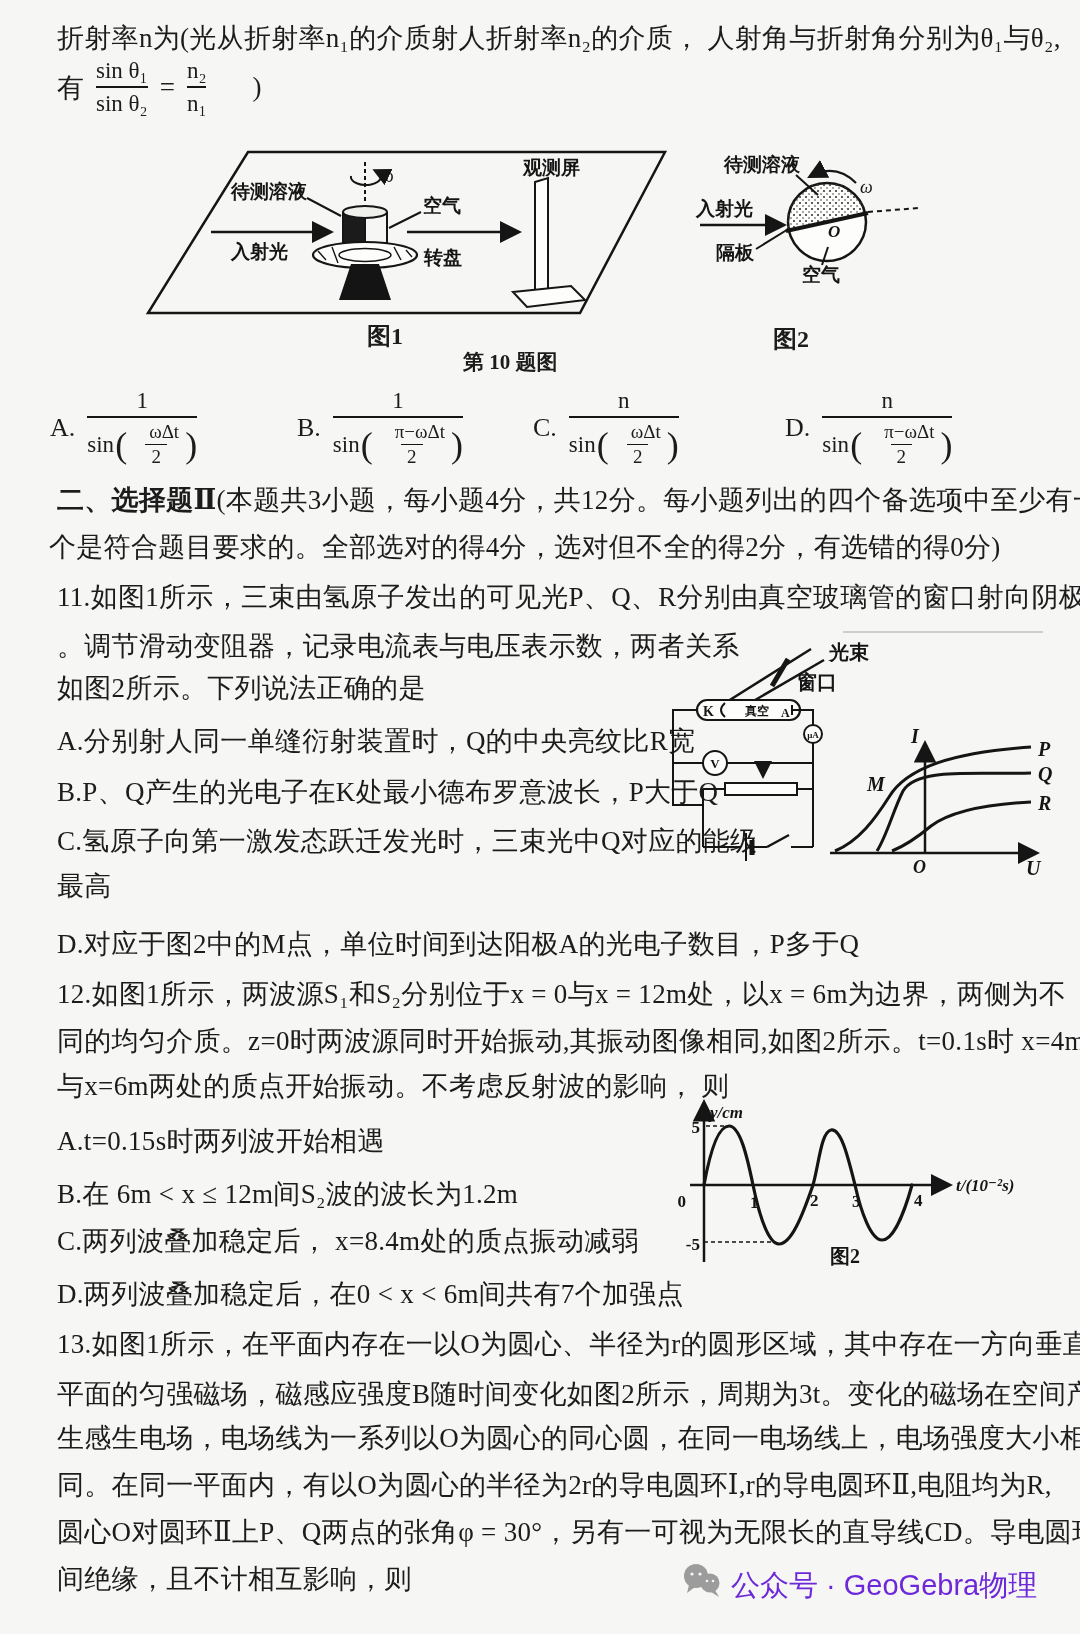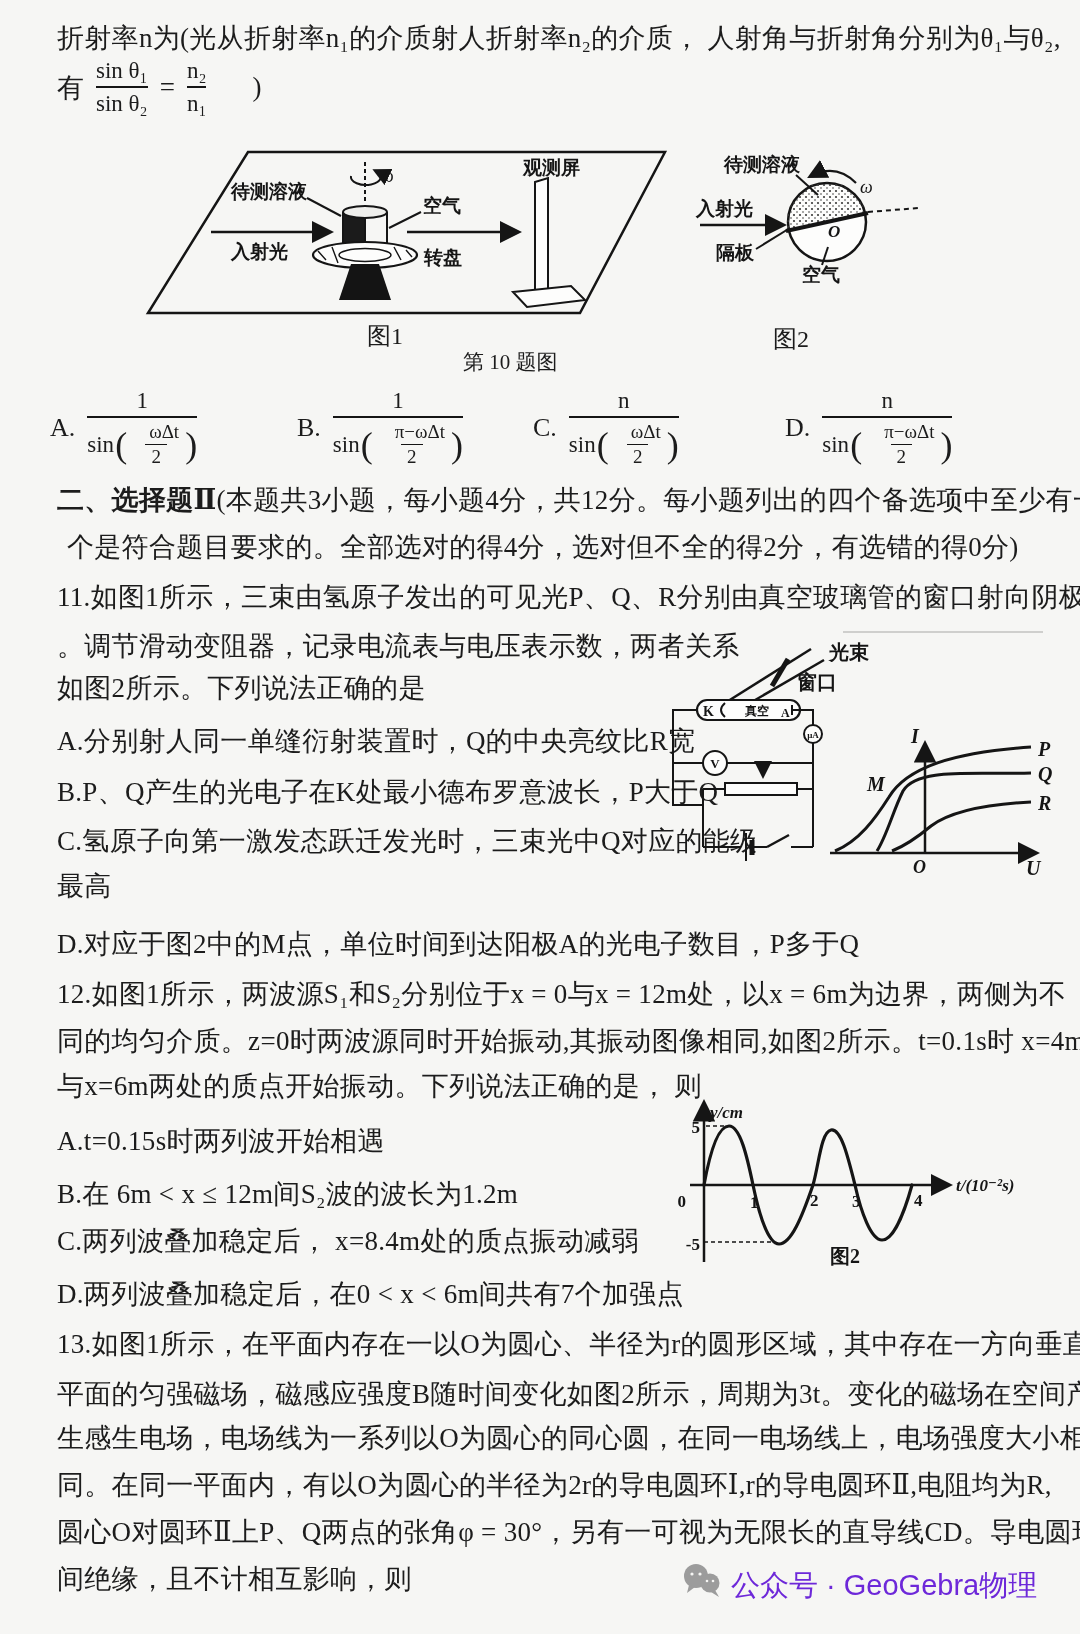--- a/index.html
+++ b/index.html
@@ -1,20 +1,20 @@
 <!DOCTYPE html>
 <html><head>
 <meta charset="utf-8">
 <style>
   html,body{margin:0;padding:0;background:#e9e9e7;}
   .page{position:relative;width:1080px;height:1634px;background:#f6f6f4;
         font-family:"Liberation Serif","DejaVu Serif",serif;color:#1c1c1c;overflow:hidden;}
   .tline{position:absolute;font-size:27px;white-space:nowrap;letter-spacing:0.3px;line-height:1.2;}
   .bold{font-weight:bold;}
-  .cap{position:absolute;font-weight:normal;white-space:nowrap;}
+  .cap{position:absolute;font-weight:bold;white-space:nowrap;}
   .formula-row{position:absolute;display:flex;align-items:center;font-size:27px;white-space:nowrap;}
   .frac{display:inline-flex;flex-direction:column;align-items:center;vertical-align:middle;margin:0 6px;font-size:23px;}
   .frac>.num{padding:0 6px 2px;}
   .frac>.den{border-top:2px solid #151515;padding-top:3px;display:flex;align-items:center;text-align:right;}
   .frac.small{font-size:19px;margin:0 1px;}
   .frac.small>.num{padding:0 5px 1px;margin-left:16px;}
   .frac.small>.den2{border-top:1.6px solid #151515;padding:1px 6px 0;}
   .opt{position:absolute;display:flex;align-items:center;font-size:23px;}
   .olabel{font-size:26px;margin-right:6px;}
   .paren{font-size:36px;font-weight:400;line-height:0.8;transform:translateY(1px);}
@@ -167,21 +167,21 @@
         <span class="frac small">
             <span class="num">π−ωΔt</span>
             <span class="den2">2</span>
           </span>
         <span class="paren">)</span>
       </span>
     </span>
   </div>
 
   <div class="tline" style="left:57px;top:484px"><span class="bold">二、选择题Ⅱ</span><span>(本题共3小题，每小题4分，共12分。每小题列出的四个备选项中至少有一</span></div>
-  <div class="tline" style="left:67px;top:531px">个是符合题目要求的。全部选对的得4分，选对但不全的得2分，有选错的得0分)</div>
+  <div class="tline" style="left:49px;top:531px">个是符合题目要求的。全部选对的得4分，选对但不全的得2分，有选错的得0分)</div>
 
   <div class="tline" style="left:57px;top:581px">11.如图1所示，三束由氢原子发出的可见光P、Q、R分别由真空玻璃管的窗口射向阴极K</div>
   <div class="tline" style="left:57px;top:630px">。调节滑动变阻器，记录电流表与电压表示数，两者关系</div>
   <div class="tline" style="left:57px;top:672px">如图2所示。下列说法正确的是</div>
   <div class="tline" style="left:57px;top:725px">A.分别射人同一单缝衍射装置时，Q的中央亮纹比R宽</div>
   <div class="tline" style="left:57px;top:776px">B.P、Q产生的光电子在K处最小德布罗意波长，P大于Q</div>
   <div class="tline" style="left:57px;top:825px">C.氢原子向第一激发态跃迁发光时，三束光中Q对应的能级</div>
   <div class="tline" style="left:57px;top:870px">最高</div>
   <div class="tline" style="left:57px;top:928px">D.对应于图2中的M点，单位时间到达阳极A的光电子数目，P多于Q</div>
 
@@ -231,21 +231,21 @@
     <path d="M232,236 C242,220 248,196 258,176 C272,152 330,160 386,158" fill="none" stroke="#151515" stroke-width="3"></path>
     <path d="M247,236 C262,230 274,221 286,211 C306,196 346,189 386,187" fill="none" stroke="#151515" stroke-width="3"></path>
     <text x="393" y="141" font-size="20" font-weight="bold" font-style="italic">P</text>
     <text x="393" y="166" font-size="20" font-weight="bold" font-style="italic">Q</text>
     <text x="393" y="195" font-size="20" font-weight="bold" font-style="italic">R</text>
     <text x="222" y="176" font-size="20" font-weight="bold" font-style="italic">M</text>
   </svg>
 
   <div class="tline" style="left:57px;top:978px">12.如图1所示，两波源S₁和S₂分别位于x = 0与x = 12m处，以x = 6m为边界，两侧为不</div>
   <div class="tline" style="left:57px;top:1025px">同的均匀介质。z=0时两波源同时开始振动,其振动图像相同,如图2所示。t=0.1s时  x=4m</div>
-  <div class="tline" style="left:57px;top:1070px">与x=6m两处的质点开始振动。下列说法正确的是， 则</div>
+  <div class="tline" style="left:57px;top:1070px">与x=6m两处的质点开始振动。不考虑反射波的影响， 则</div>
   <div class="tline" style="left:57px;top:1125px">A.t=0.15s时两列波开始相遇</div>
   <div class="tline" style="left:57px;top:1178px">B.在 6m &lt; x ≤ 12m间S₂波的波长为1.2m</div>
   <div class="tline" style="left:57px;top:1225px">C.两列波叠加稳定后， x=8.4m处的质点振动减弱</div>
   <div class="tline" style="left:57px;top:1278px">D.两列波叠加稳定后，在0 &lt; x &lt; 6m间共有7个加强点</div>
 
   <svg style="left:650px;top:1060px" width="430" height="215" viewBox="0 0 430 215">
     <defs>
       <marker id="ar4" markerWidth="9" markerHeight="9" refX="7" refY="4.5" orient="auto">
         <path d="M0,0 L9,4.5 L0,9 Z" fill="#151515"></path>
       </marker>

